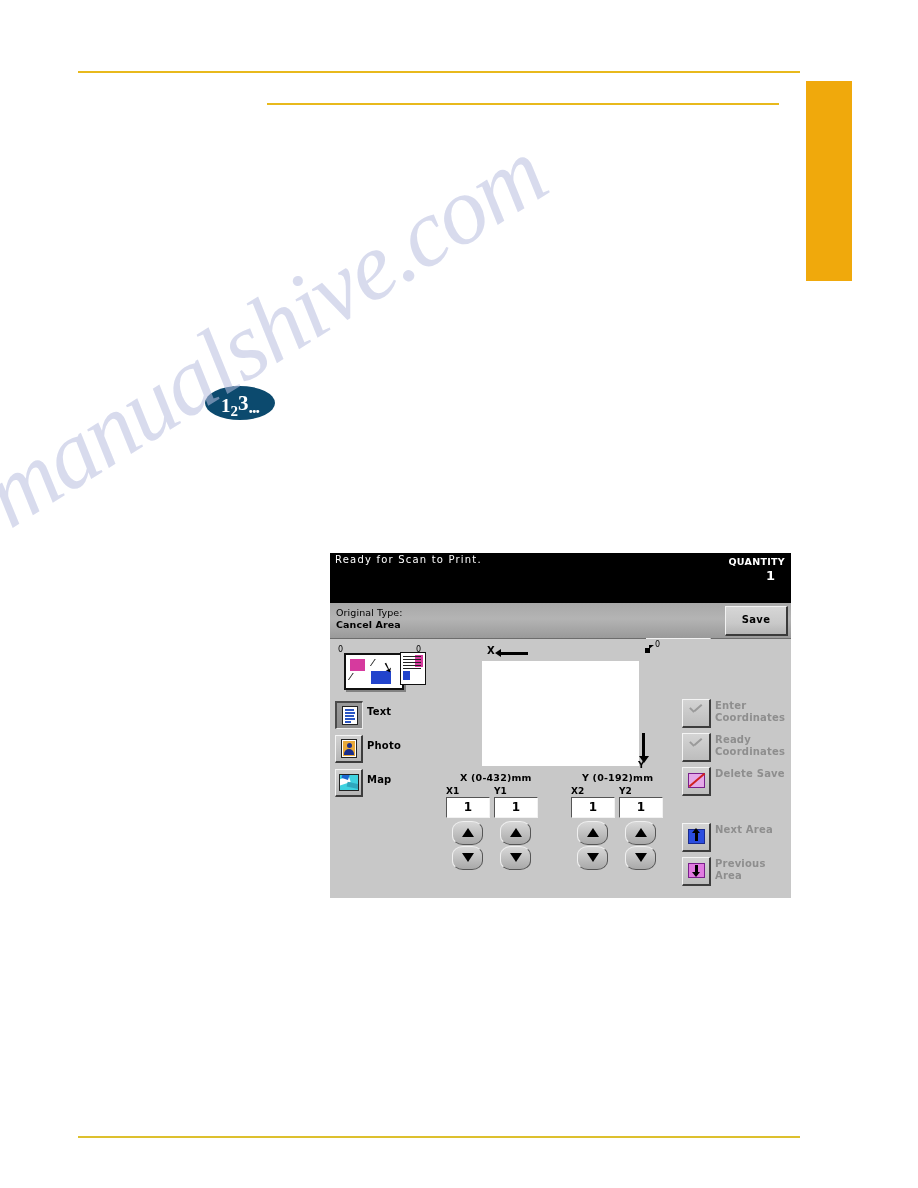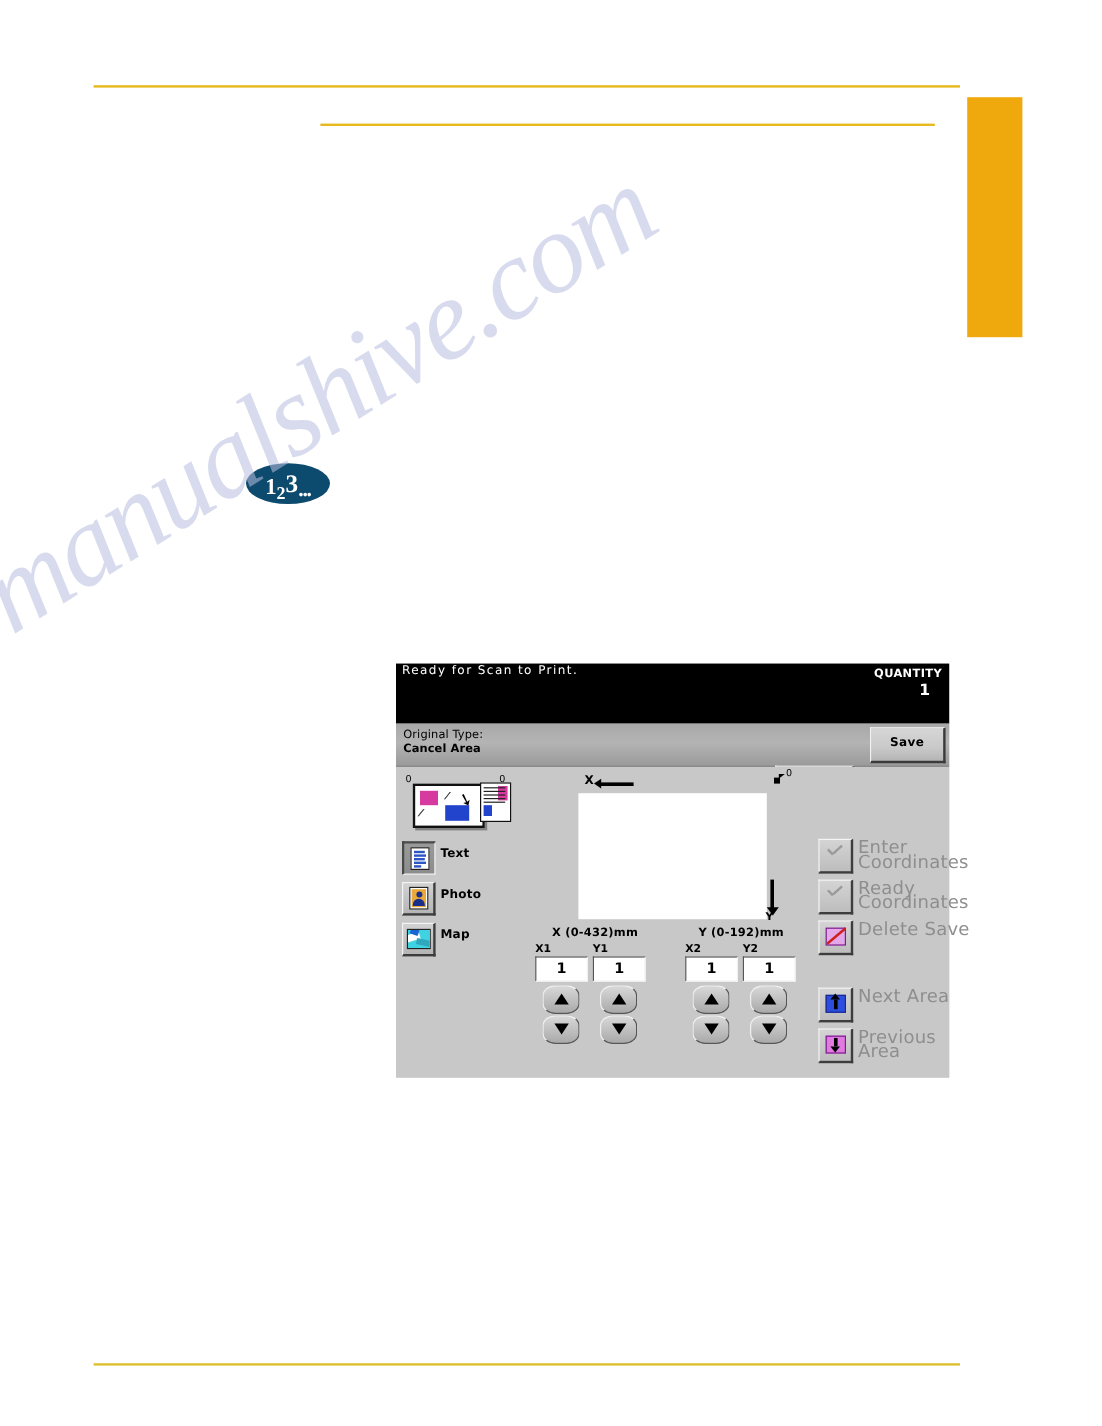--- a/index.html
+++ b/index.html
@@ -401,21 +401,21 @@
     position: absolute; left: 0; top: 0;
     width: 26px; height: 26px;
     background: linear-gradient(to bottom, #d4d4d4, #bdbdbd);
     border-top: 1.5px solid #f4f4f4;
     border-left: 1.5px solid #f4f4f4;
     border-right: 2px solid #3d3d3d;
     border-bottom: 2px solid #3d3d3d;
   }
   .act-label {
     position: absolute; left: 33px; top: 1px;
-    font-size: 15px; font-weight: normal; color: #8e8e8e;
+    font-size: 10px; font-weight: bold; color: #8e8e8e;
     line-height: 12px; letter-spacing: 0.2px; white-space: nowrap;
   }
   .chk {
     position: absolute; left: 6px; top: 7px;
     width: 13px; height: 9px;
   }
   .chk::before {
     content: ""; position: absolute; left: 0; top: 2px;
     width: 6px; height: 2px; background: #9a9a9a; transform: rotate(45deg);
   }

